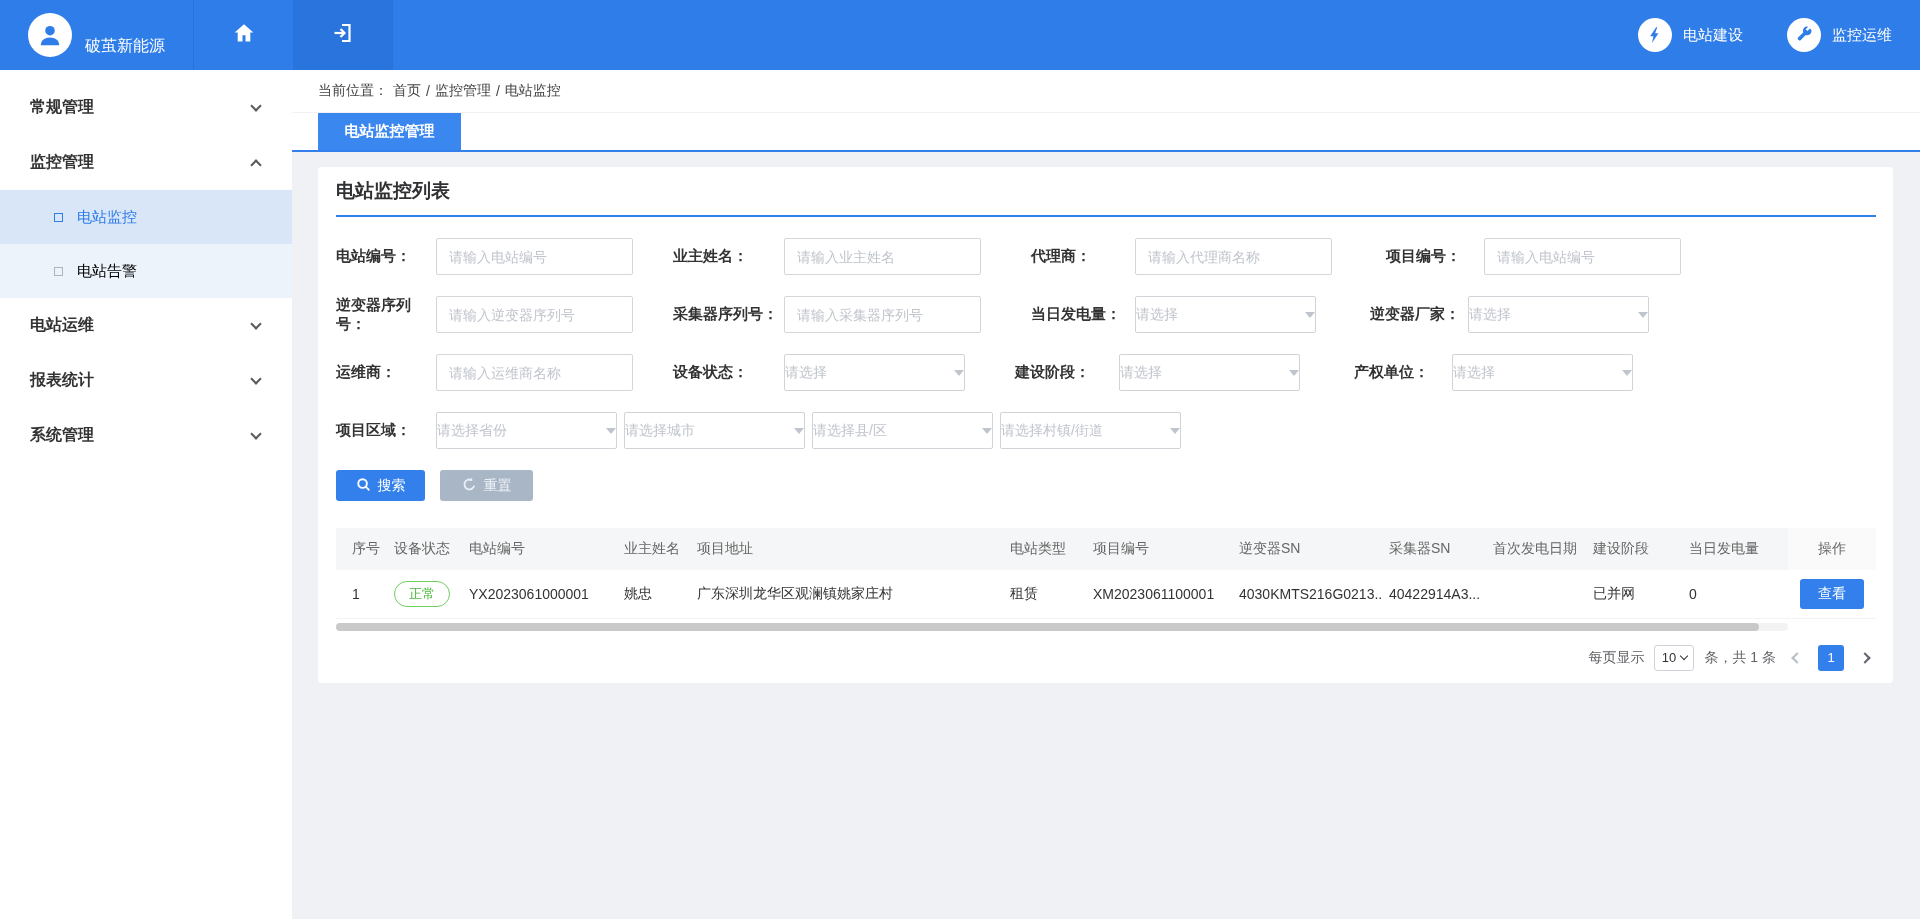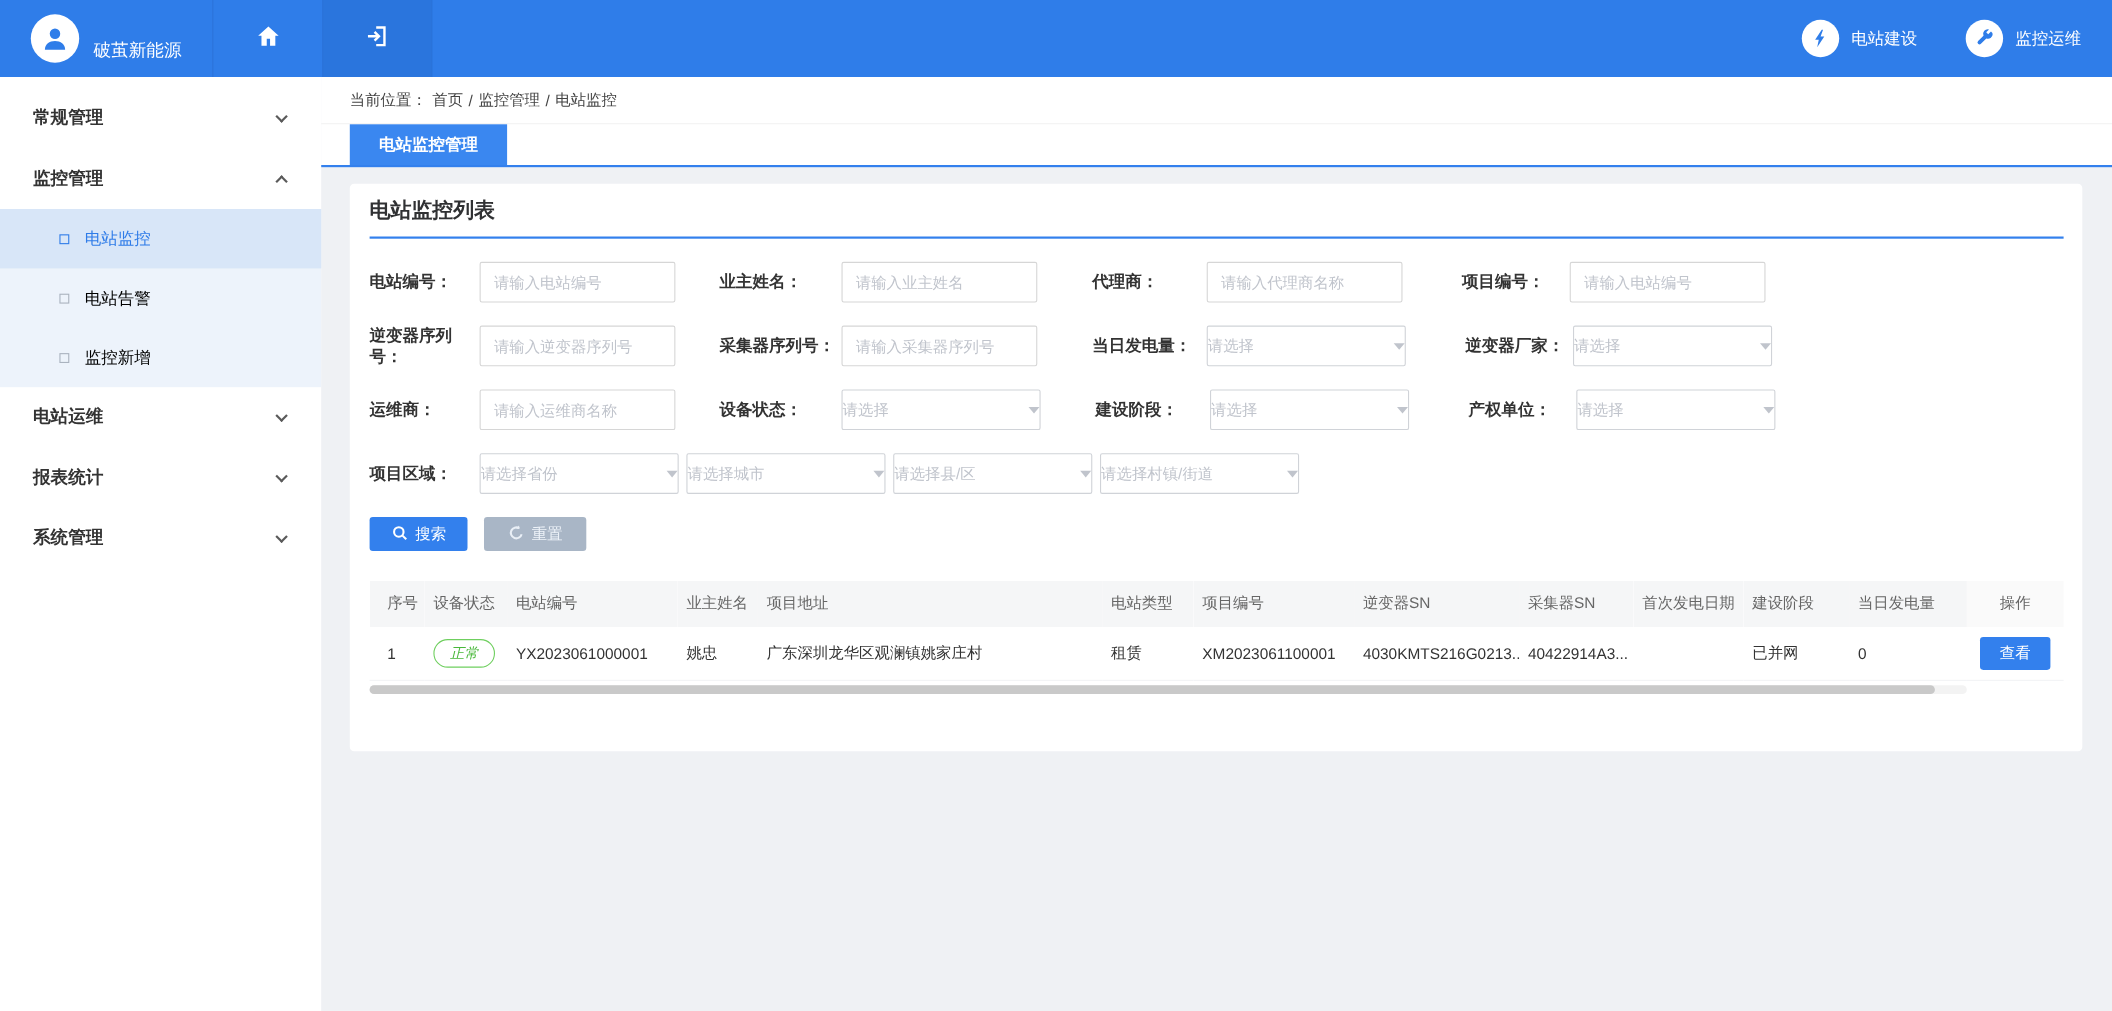--- a/index.html
+++ b/index.html
@@ -57,21 +57,21 @@
 
   
   .filters { padding-top:21px; }
   .frow { display:flex; align-items:center; height:37px; margin-bottom:21px; }
   .fg { display:flex; align-items:center; }
   .flabel { font-size:15px; color:#333; font-weight:bold; }
   .c1 .flabel { width:100px; }
   .c2 { margin-left:40px; } .c2 .flabel { width:111px; }
   .c3 { margin-left:50px; } .c3 .flabel { width:104px; }
   .c4 { margin-left:54px; } .c4 .flabel { width:98px; }
-  .fin { width:178px; height:37px; border:1px solid #d6d6d6; border-radius:2px; padding:0 12px; font-size:14px; color:#333; outline:none; }
+  .fin { width:197px; height:37px; border:1px solid #d6d6d6; border-radius:2px; padding:0 12px; font-size:14px; color:#333; outline:none; }
   .fin::placeholder { color:#c0c4cc; }
   .sel { width:181px; height:37px; border:1px solid #d0d3d8; border-radius:2px; display:flex; align-items:center; justify-content:space-between; padding:0 0; cursor:pointer; background:#fff; }
   .sel-text { color:#c0c4cc; font-size:14px; }
   .caret { width:0; height:0; border-left:5px solid transparent; border-right:5px solid transparent; border-top:6px solid #c0c4cc; }
   .region-selects { display:flex; gap:7px; }
 
   
   .btn-row { display:flex; gap:15px; margin-top:2px; }
   .btn { height:31px; border:none; border-radius:3px; color:#fff; font-size:14px; display:flex; align-items:center; justify-content:center; gap:7px; cursor:pointer; }
   .btn.search { width:89px; background:#3380ed; }
@@ -79,21 +79,21 @@
 
   
   .table-wrap { margin-top:27px; }
   table { width:100%; border-collapse:collapse; table-layout:fixed; }
   thead th { background:#f5f6f7; height:42px; font-size:14px; color:#666; font-weight:normal; text-align:left; padding:0 8px; white-space:nowrap; overflow:hidden; }
   thead th:first-child { padding-left:16px; }
   tbody td { height:48px; font-size:14px; color:#333; padding:0 8px; border-bottom:1px solid #f2f3f5; white-space:nowrap; overflow:hidden; background:#fff; }
   tbody td:first-child { padding-left:16px; }
   th.op { background:#fafafa; box-shadow:-8px 0 8px -6px rgba(0,0,0,.14); text-align:center; }
   td.op { box-shadow:-8px 0 8px -6px rgba(0,0,0,.14); text-align:center; }
-  .pill { display:inline-block; border:1px solid #6fcf5f; color:#49b83a; border-radius:13px; padding:3px 14px; font-size:13px;font-style:italic; }
+  .pill { display:inline-block; border:1px solid #6fcf5f; color:#49b83a; border-radius:13px; padding:3px 14px; font-size:13px; }
   .view-btn { width:64px; height:30px; background:#3380ed; color:#fff; border:none; border-radius:3px; font-size:14px; cursor:pointer; }
 
   .hscroll { margin-top:4px; height:8px; width:calc(100% - 88px); background:#f3f3f3; border-radius:4px; }
   .hthumb { height:8px; width:98%; background:#c9c9c9; border-radius:4px; }
 
   
   .pagination { display:flex; align-items:center; justify-content:flex-end; gap:10px; margin-top:14px; font-size:14px; color:#606266; }
   .pp-select { width:40px; height:26px; border:1px solid #cfd4db; border-radius:3px; display:flex; align-items:center; justify-content:center; gap:5px; font-size:13px; color:#333; cursor:pointer; background:#fff; }
   .pp-caret { width:6px; height:6px; border-right:1.6px solid #333; border-bottom:1.6px solid #333; transform:rotate(45deg); margin-top:-3px; }
   .pchev { width:22px; height:26px; display:flex; align-items:center; justify-content:center; cursor:pointer; }
@@ -166,24 +166,20 @@
         <i class="chev up"></i>
       </div>
       <div class="submenu">
         <div class="submenu-item active">
           <span class="sq"></span>
           <span>电站监控</span>
         </div>
         <div class="submenu-item">
           <span class="sq"></span>
           <span>电站告警</span>
-        </div>
-        <div class="submenu-item">
-          <span class="sq"></span>
-          <span>监控新增</span>
         </div>
       </div>
       <div class="menu-item">
         <span>电站运维</span>
         <i class="chev down"></i>
       </div>
       <div class="menu-item">
         <span>报表统计</span>
         <i class="chev down"></i>
       </div>
@@ -387,18 +383,33 @@
                     <button class="view-btn">查看</button>
                   </td>
                 </tr>
               </tbody>
             </table>
             <div class="hscroll">
               <div class="hthumb"></div>
             </div>
           </div>
 
+          <div class="pagination">
+            <span>每页显示</span>
+            <div class="pp-select">
+              <span>10</span>
+              <i class="pp-caret"></i>
+            </div>
+            <span>条，共 1 条</span>
+            <div class="pchev prev">
+                <i></i>
+              </div>
+            <div class="page-num">1</div>
+            <div class="pchev next">
+                <i></i>
+              </div>
+          </div>
 
         </div>
       </div>
     </main>
   </div>
 </div>
 
 </body></html>

